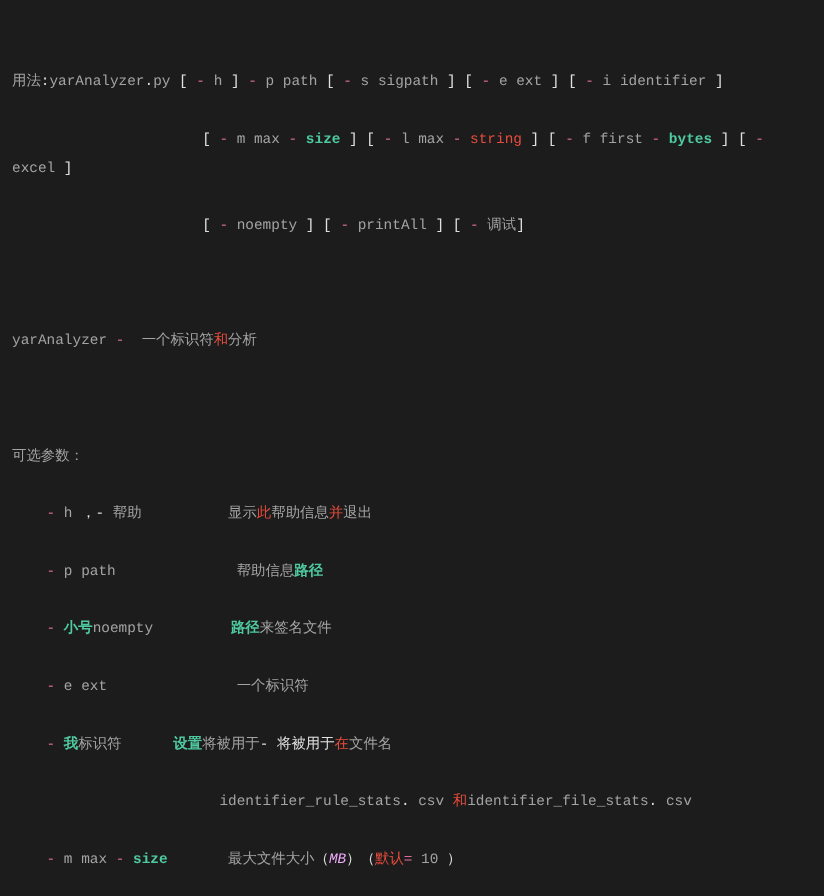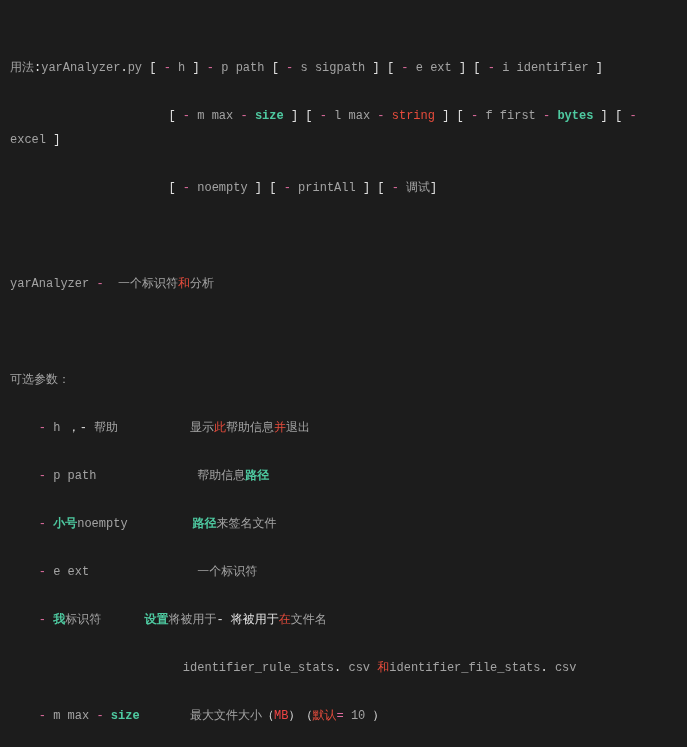--- a/index.html
+++ b/index.html
@@ -10,21 +10,21 @@
     font-size: 12px;
     line-height: 2.0;
     color: #cccccc;
     white-space: pre-wrap;
   }
   .c-blue   { color: #a3a3a3; }
   .c-white  { color: #e0e0e0; }
   .c-pink   { color: #e06c9f; }
   .c-green  { color: #4ec9a0; font-weight: bold; }
   .c-red    { color: #e74c3c; }
-  .c-orange { color: #ef4444; }
+  .c-orange { color: #f0abfc; font-style: italic; }
 </style>
 </head>
 <body>
 
 <div><span><span class="c-blue">用法</span><span class="c-white">:</span><span class="c-blue">yarAnalyzer</span><span class="c-white">.</span><span class="c-blue">py </span><span class="c-white">[</span><span class="c-pink"> - </span><span class="c-blue">h </span><span class="c-white">]</span><span class="c-pink"> - </span><span class="c-blue">p path </span><span class="c-white">[</span><span class="c-pink"> - </span><span class="c-blue">s sigpath </span><span class="c-white">]</span><span class="c-white"> [</span><span class="c-pink"> - </span><span class="c-blue">e ext </span><span class="c-white">]</span><span class="c-white"> [</span><span class="c-pink"> - </span><span class="c-blue">i identifier </span><span class="c-white">]</span></span>
 
 <span>                      <span class="c-white">[</span><span class="c-pink"> - </span><span class="c-blue">m max </span><span class="c-pink">- </span><span class="c-green">size </span><span class="c-white">]</span><span class="c-white"> [</span><span class="c-pink"> - </span><span class="c-blue">l max </span><span class="c-pink">- </span><span class="c-red">string </span><span class="c-white">]</span><span class="c-white"> [</span><span class="c-pink"> - </span><span class="c-blue">f first </span><span class="c-pink">- </span><span class="c-green">bytes </span><span class="c-white">]</span><span class="c-white"> [</span><span class="c-pink"> - </span><span class="c-blue">excel </span><span class="c-white">]</span></span>
 
 <span>                      <span class="c-white">[</span><span class="c-pink"> - </span><span class="c-blue">noempty </span><span class="c-white">]</span><span class="c-white"> [</span><span class="c-pink"> - </span><span class="c-blue">printAll </span><span class="c-white">]</span><span class="c-white"> [</span><span class="c-pink"> - </span><span class="c-blue">调试</span><span class="c-white">]</span></span>
 

